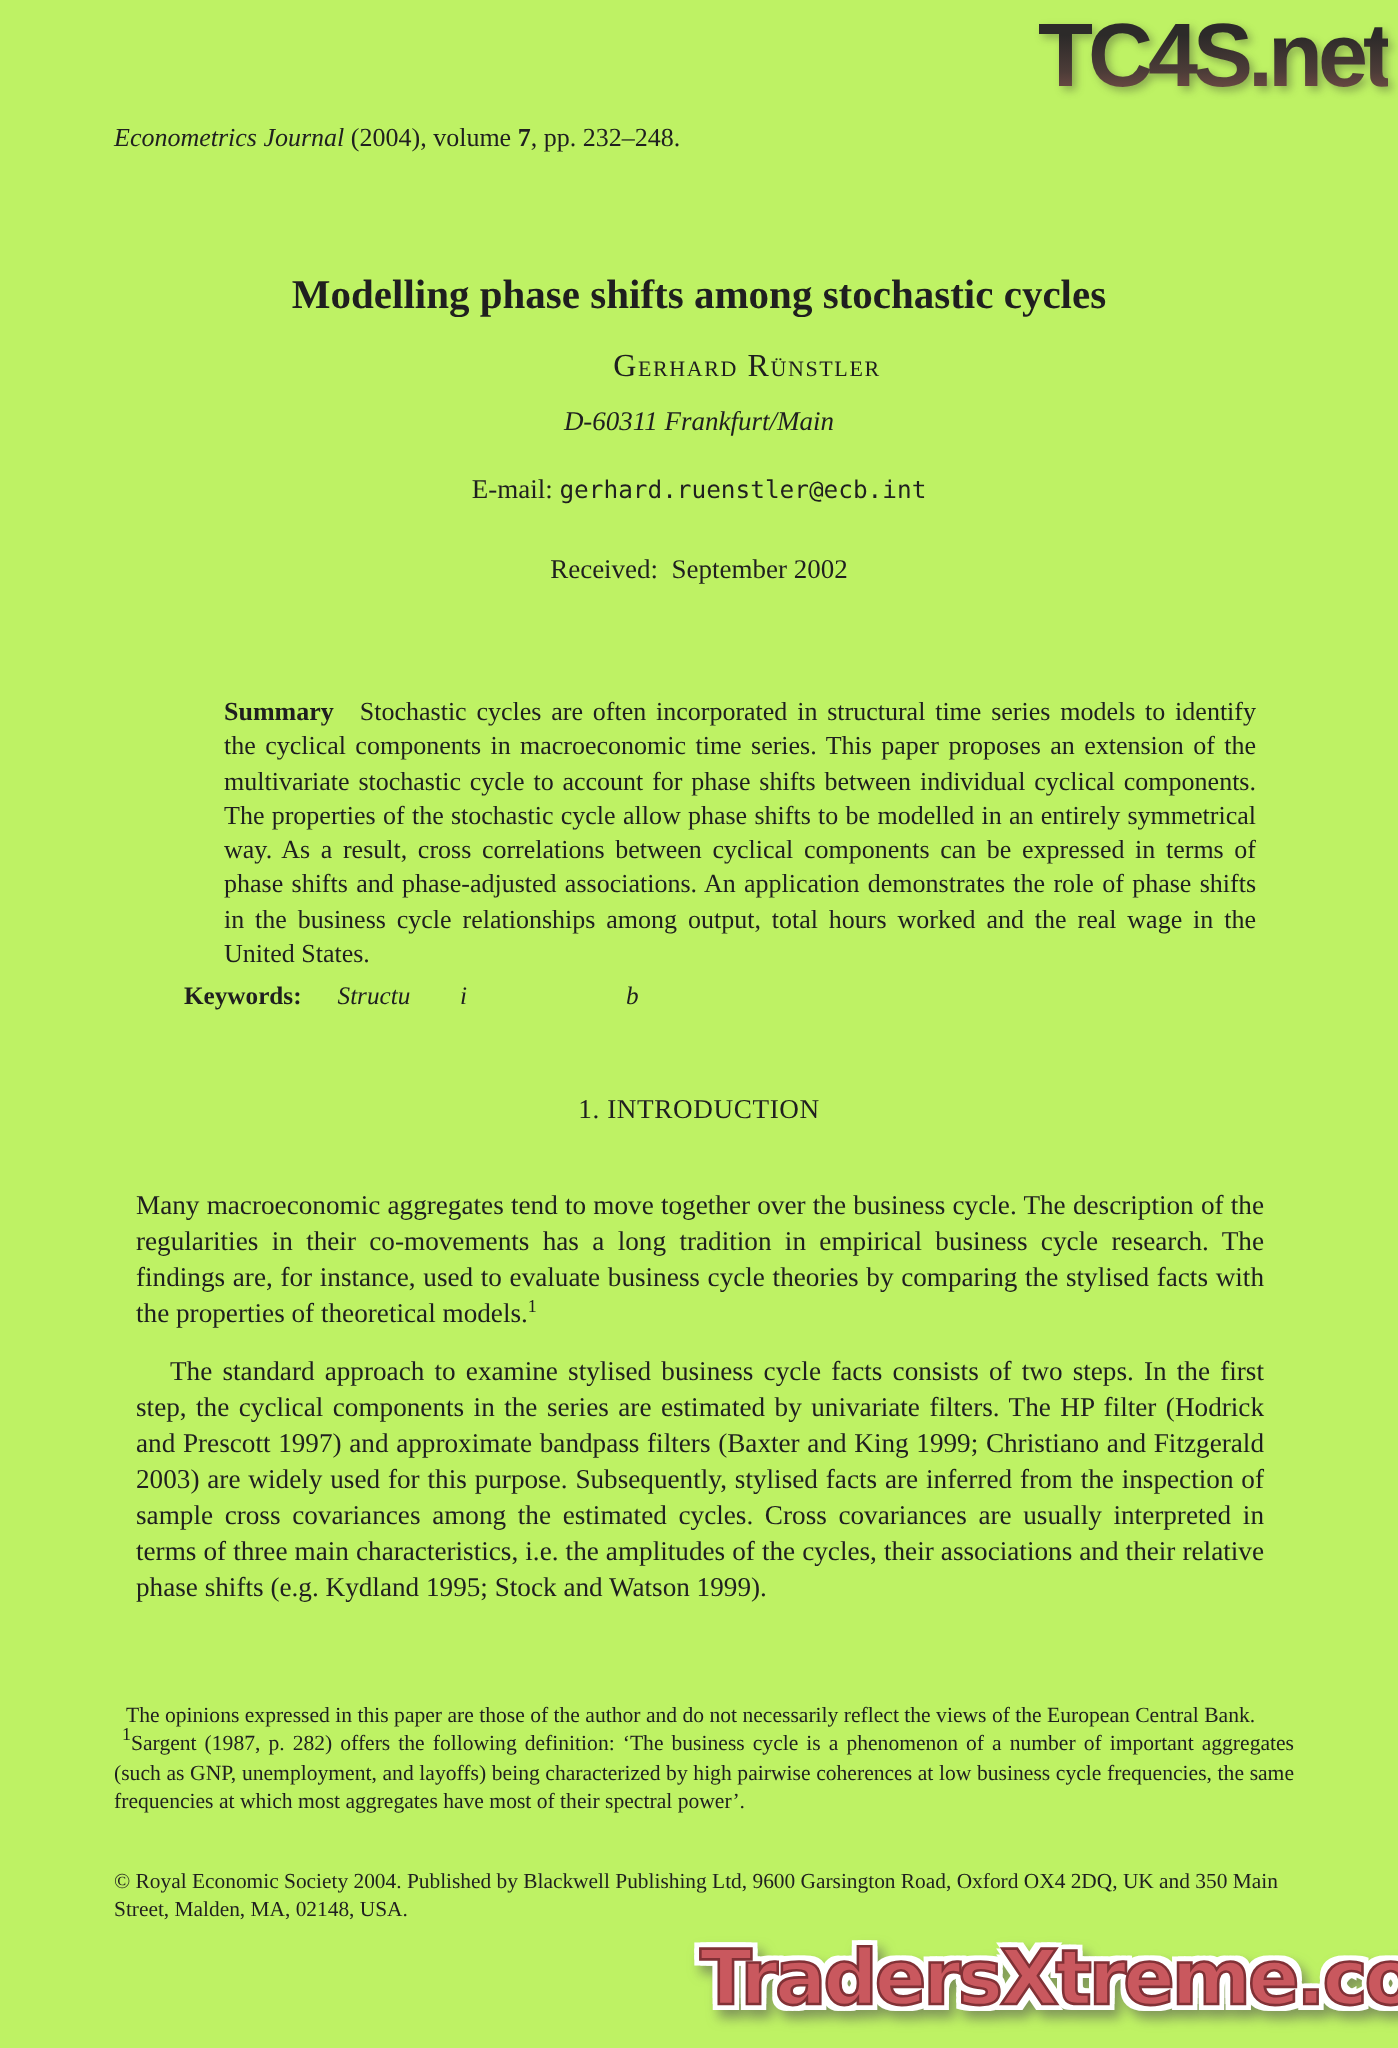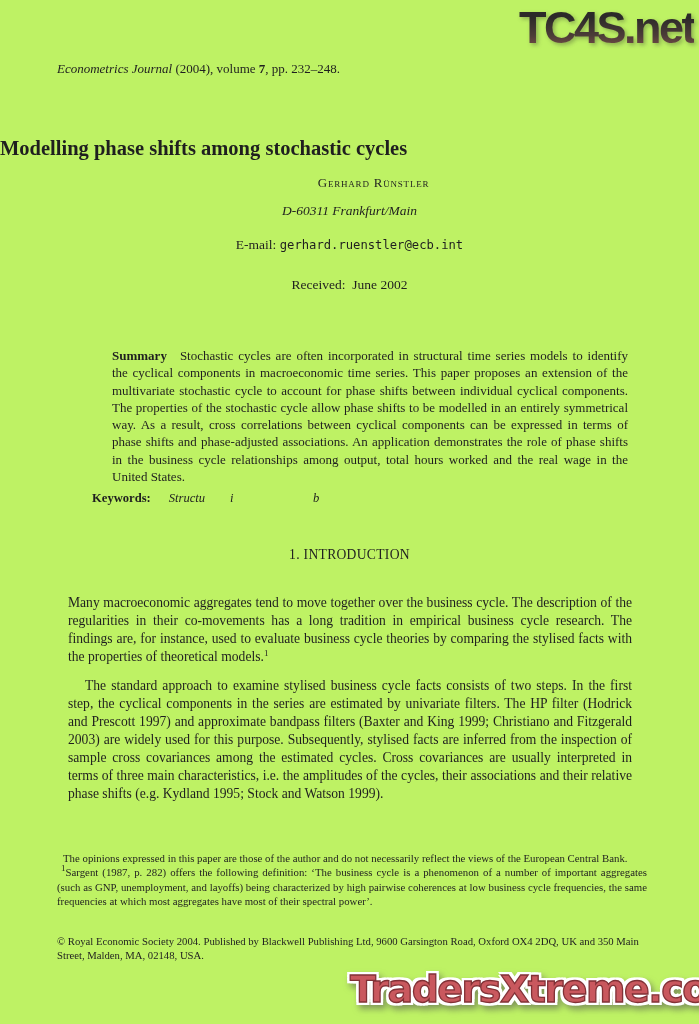--- a/index.html
+++ b/index.html
@@ -43,24 +43,24 @@
     text-shadow:
       -3px -3px 0 #fff, 3px -3px 0 #fff, -3px 3px 0 #fff, 3px 3px 0 #fff,
       -3px 0 0 #fff, 3px 0 0 #fff, 0 -3px 0 #fff, 0 3px 0 #fff;
     filter:drop-shadow(3px 4px 3px rgba(80,80,80,0.55));
     z-index:8;
   }
   
   .journal-line{position:absolute;left:57px;top:61px;font-size:13px;white-space:pre-wrap;}
   .journal-line .it{font-style:italic;}
   .journal-line .b{font-weight:bold;}
-  .title{position:absolute;left:0;right:0;top:123px;text-align:left;
+  .title{position:absolute;left:0;right:0;top:123px;text-align:center;
     font-size:20.5px;font-weight:bold;}
   .author{position:absolute;left:16px;right:0;top:175px;text-align:center;
-    font-variant:small-caps;font-size:13px;letter-spacing:0.8px;padding-left:32px;}
+    font-variant:small-caps;font-size:16px;letter-spacing:0.8px;padding-left:32px;}
   .affiliation{position:absolute;left:0;right:0;top:202px;text-align:center;
     font-style:italic;font-size:13.5px;line-height:17.5px;}
   .email{position:absolute;left:0;right:0;top:237px;text-align:center;
     font-size:13.5px;white-space:pre-wrap;}
   .email .mono{font-family:"DejaVu Sans Mono", monospace;font-size:12.2px;}
   .received{position:absolute;left:0;right:0;top:277px;text-align:center;
     font-size:13.5px;white-space:pre-wrap;}
   
   .abstract{position:absolute;left:92px;width:516px;top:347px;
     font-size:13px;line-height:17.3px;text-align:justify;margin-left:20px;}
@@ -100,21 +100,21 @@
   <h1 class="title">Modelling phase shifts among stochastic cycles</h1>
 
   <div class="author">Gerhard Rünstler</div>
 
   <div class="affiliation">
     <div>D-60311 Frankfurt/Main</div>
   </div>
 
   <div class="email"><span>E-mail: </span><span class="mono">gerhard.ruenstler@ecb.int</span></div>
 
-  <div class="received">Received:  June 2002</div>
+  <div class="received">Received:  September 2002</div>
 
   <div class="abstract"><span class="label">Summary</span><span>Stochastic cycles are often incorporated in structural time series models to identify the cyclical components in macroeconomic time series. This paper proposes an extension of the multivariate stochastic cycle to account for phase shifts between individual cyclical components. The properties of the stochastic cycle allow phase shifts to be modelled in an entirely symmetrical way. As a result, cross correlations between cyclical components can be expressed in terms of phase shifts and phase-adjusted associations. An application demonstrates the role of phase shifts in the business cycle relationships among output, total hours worked and the real wage in the United States.</span></div>
 
   <div class="keywords"><span class="label">Keywords:</span><span class="kw">Structu</span><span class="kw-frag f1">i</span><span class="kw-frag f2">b</span></div>
 
 
   <div class="sec-heading">1. INTRODUCTION</div>
 
   <div class="bodytext">
     <p><span>Many macroeconomic aggregates tend to move together over the business cycle. The description of the regularities in their co-movements has a long tradition in empirical business cycle research. The findings are, for instance, used to evaluate business cycle theories by comparing the stylised facts with the properties of theoretical models.</span><sup class="fnref">1</sup></p>

